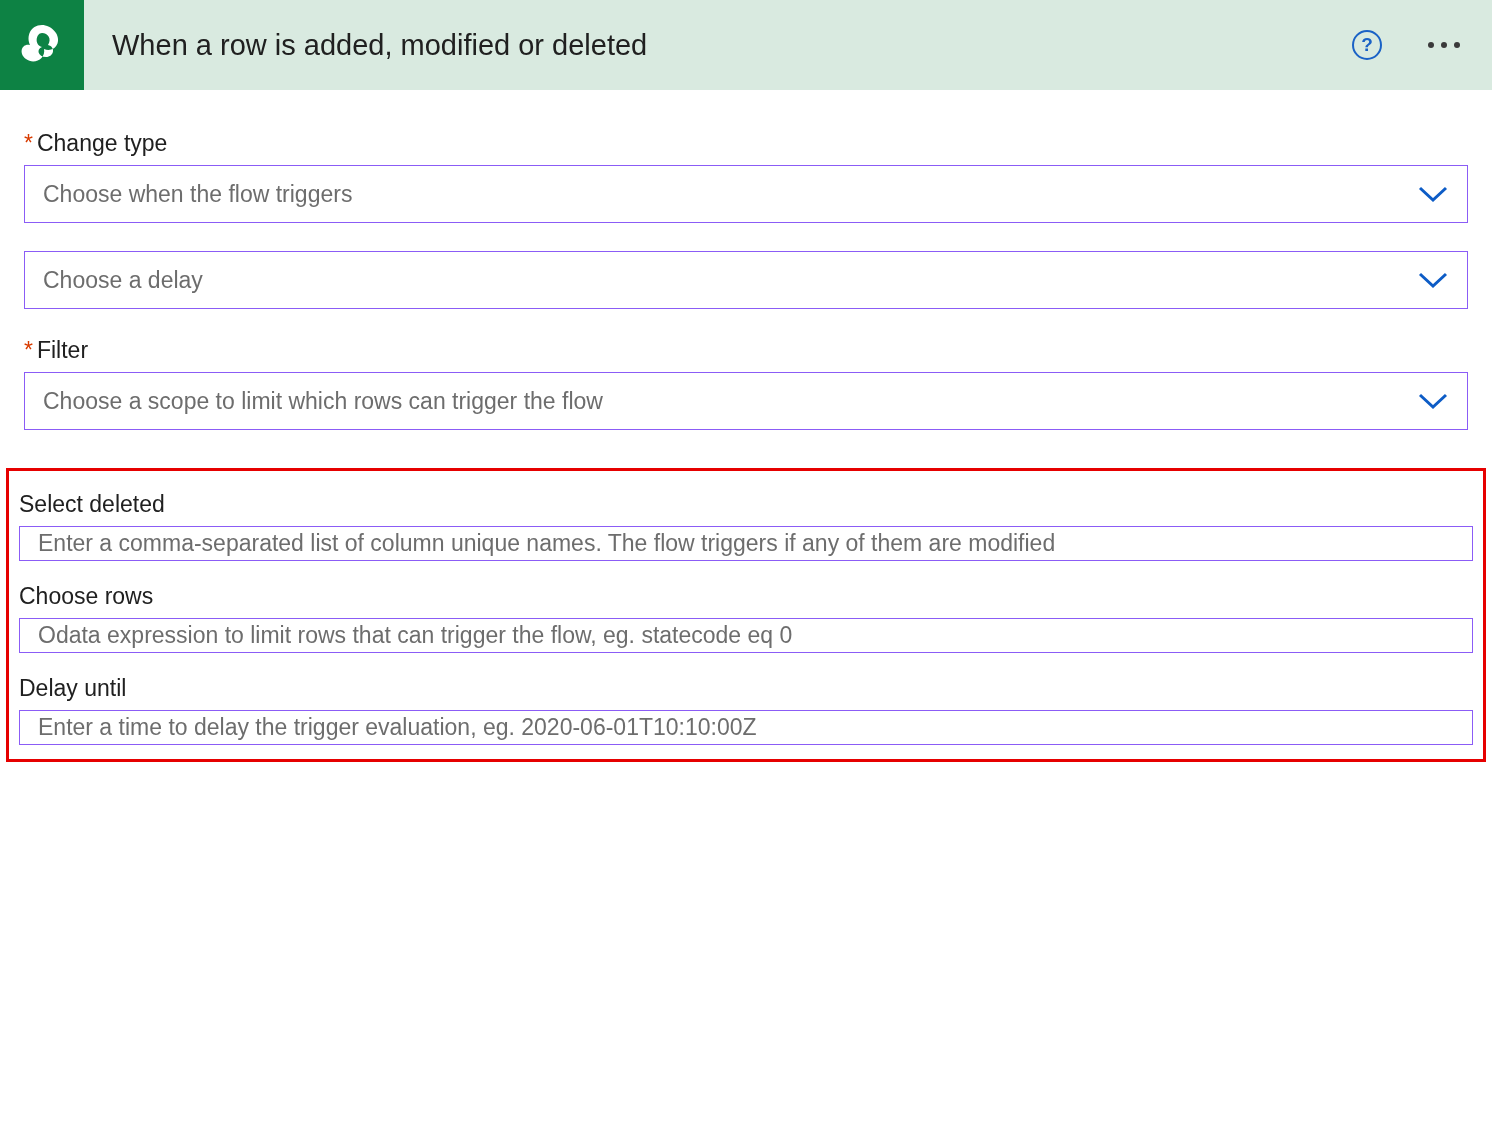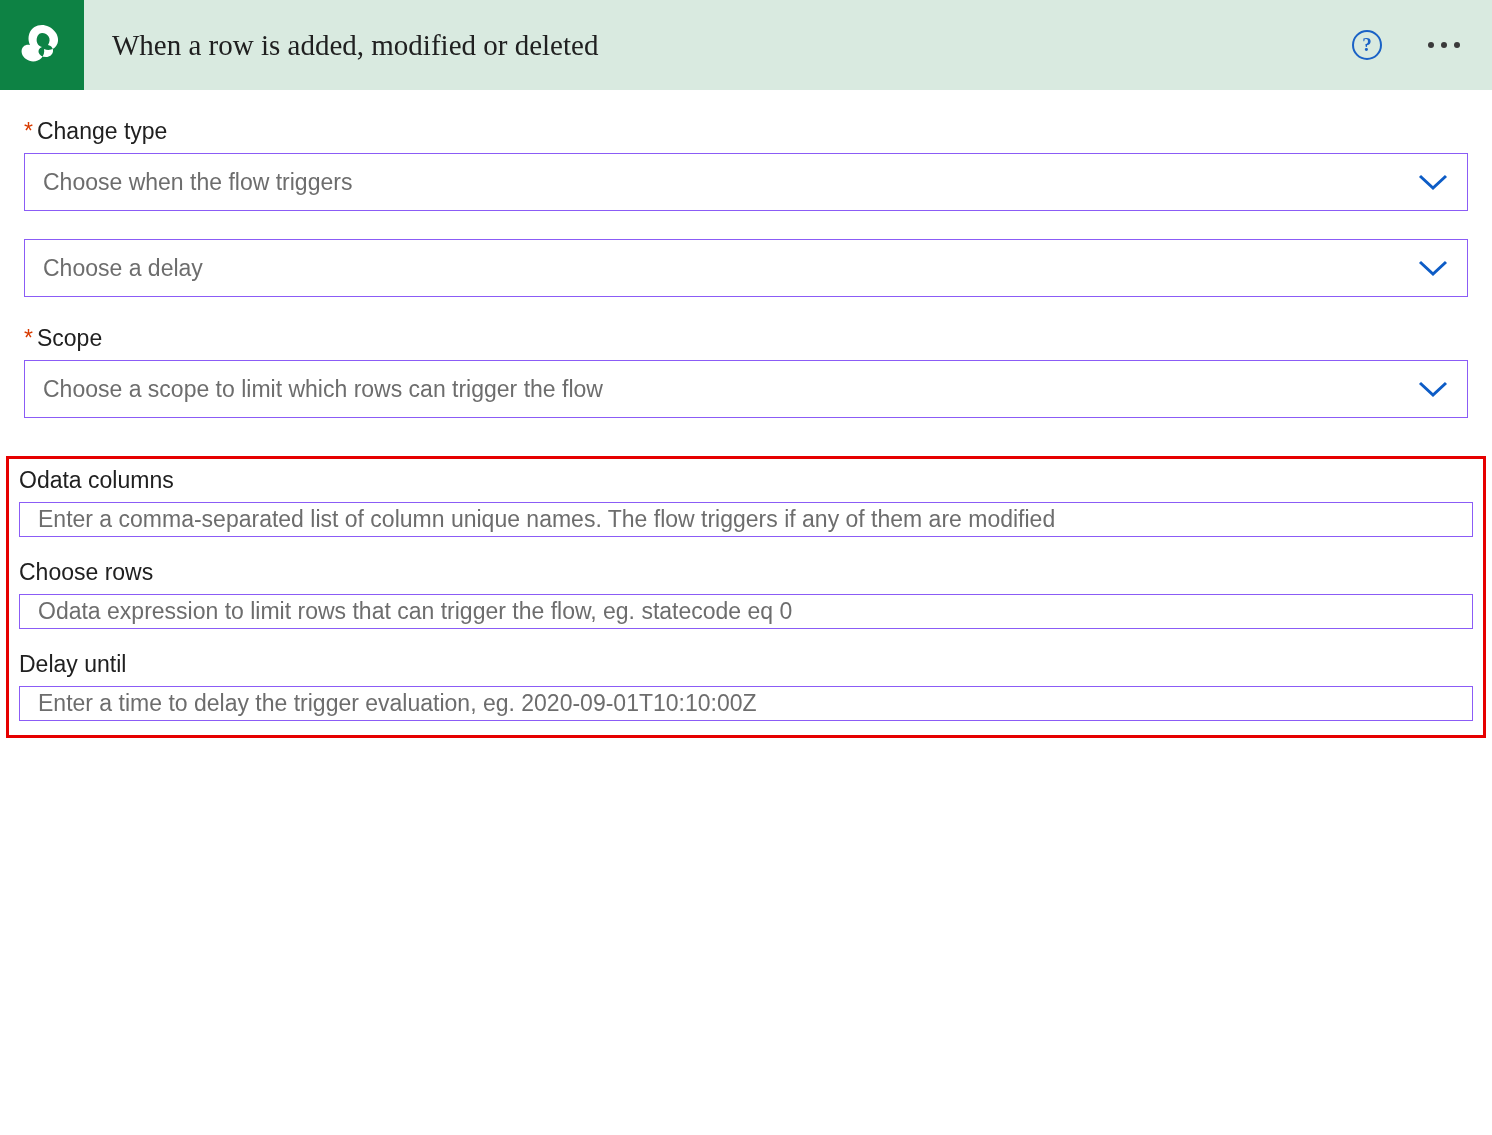--- a/index.html
+++ b/index.html
@@ -9,21 +9,20 @@
       width: 1492px;
     }
 
     
     .header {
       display: flex;
       align-items: center;
       background: #d9eae0;
       height: 90px;
       padding-right: 28px;
-      font-family: Liberation Serif, serif;
     }
     .header-logo {
       width: 84px;
       height: 90px;
       background: #0d8244;
       display: flex;
       align-items: center;
       justify-content: center;
       flex-shrink: 0;
     }
@@ -64,20 +63,21 @@
     }
 
     
     .form-body { padding: 28px 24px 10px 24px; }
     .field { margin-bottom: 28px; }
     .field-label {
       font-size: 23px;
       color: #202020;
       margin-bottom: 8px;
       display: block;
+      margin-top: 12px;
     }
     .required-marker {
       color: #d83b01;
       margin-right: 4px;
     }
 
     .select-box, .text-box {
       width: 100%;
       height: 58px;
       border: 1px solid #8b5cf6;
@@ -154,51 +154,51 @@
       <span class="chevron">
         <svg viewBox="0 0 30 18">
             <polyline points="2,3 15,15 28,3"></polyline>
           </svg>
       </span>
     </div>
   </div>
 
   <div class="field">
     <label class="field-label">
-      <span class="required-marker">*</span><span>Scope</span>
+      <span class="required-marker">*</span><span>Filter</span>
     </label>
     <div class="select-box">
       <span class="placeholder">Choose a scope to limit which rows can trigger the flow</span>
       <span class="chevron">
         <svg viewBox="0 0 30 18">
             <polyline points="2,3 15,15 28,3"></polyline>
           </svg>
       </span>
     </div>
   </div>
 
 </div>
 
 <div class="highlight-box">
 
   <div class="field">
-    <label class="field-label">Odata columns</label>
+    <label class="field-label">Select deleted</label>
     <div class="text-box">
       <span class="placeholder">Enter a comma-separated list of column unique names. The flow triggers if any of them are modified</span>
     </div>
   </div>
 
   <div class="field">
     <label class="field-label">Choose rows</label>
     <div class="text-box">
       <span class="placeholder">Odata expression to limit rows that can trigger the flow, eg. statecode eq 0</span>
     </div>
   </div>
 
   <div class="field">
     <label class="field-label">Delay until</label>
     <div class="text-box">
-      <span class="placeholder">Enter a time to delay the trigger evaluation, eg. 2020-09-01T10:10:00Z</span>
+      <span class="placeholder">Enter a time to delay the trigger evaluation, eg. 2020-06-01T10:10:00Z</span>
     </div>
   </div>
 
 
 </div>
 
 </body></html>

